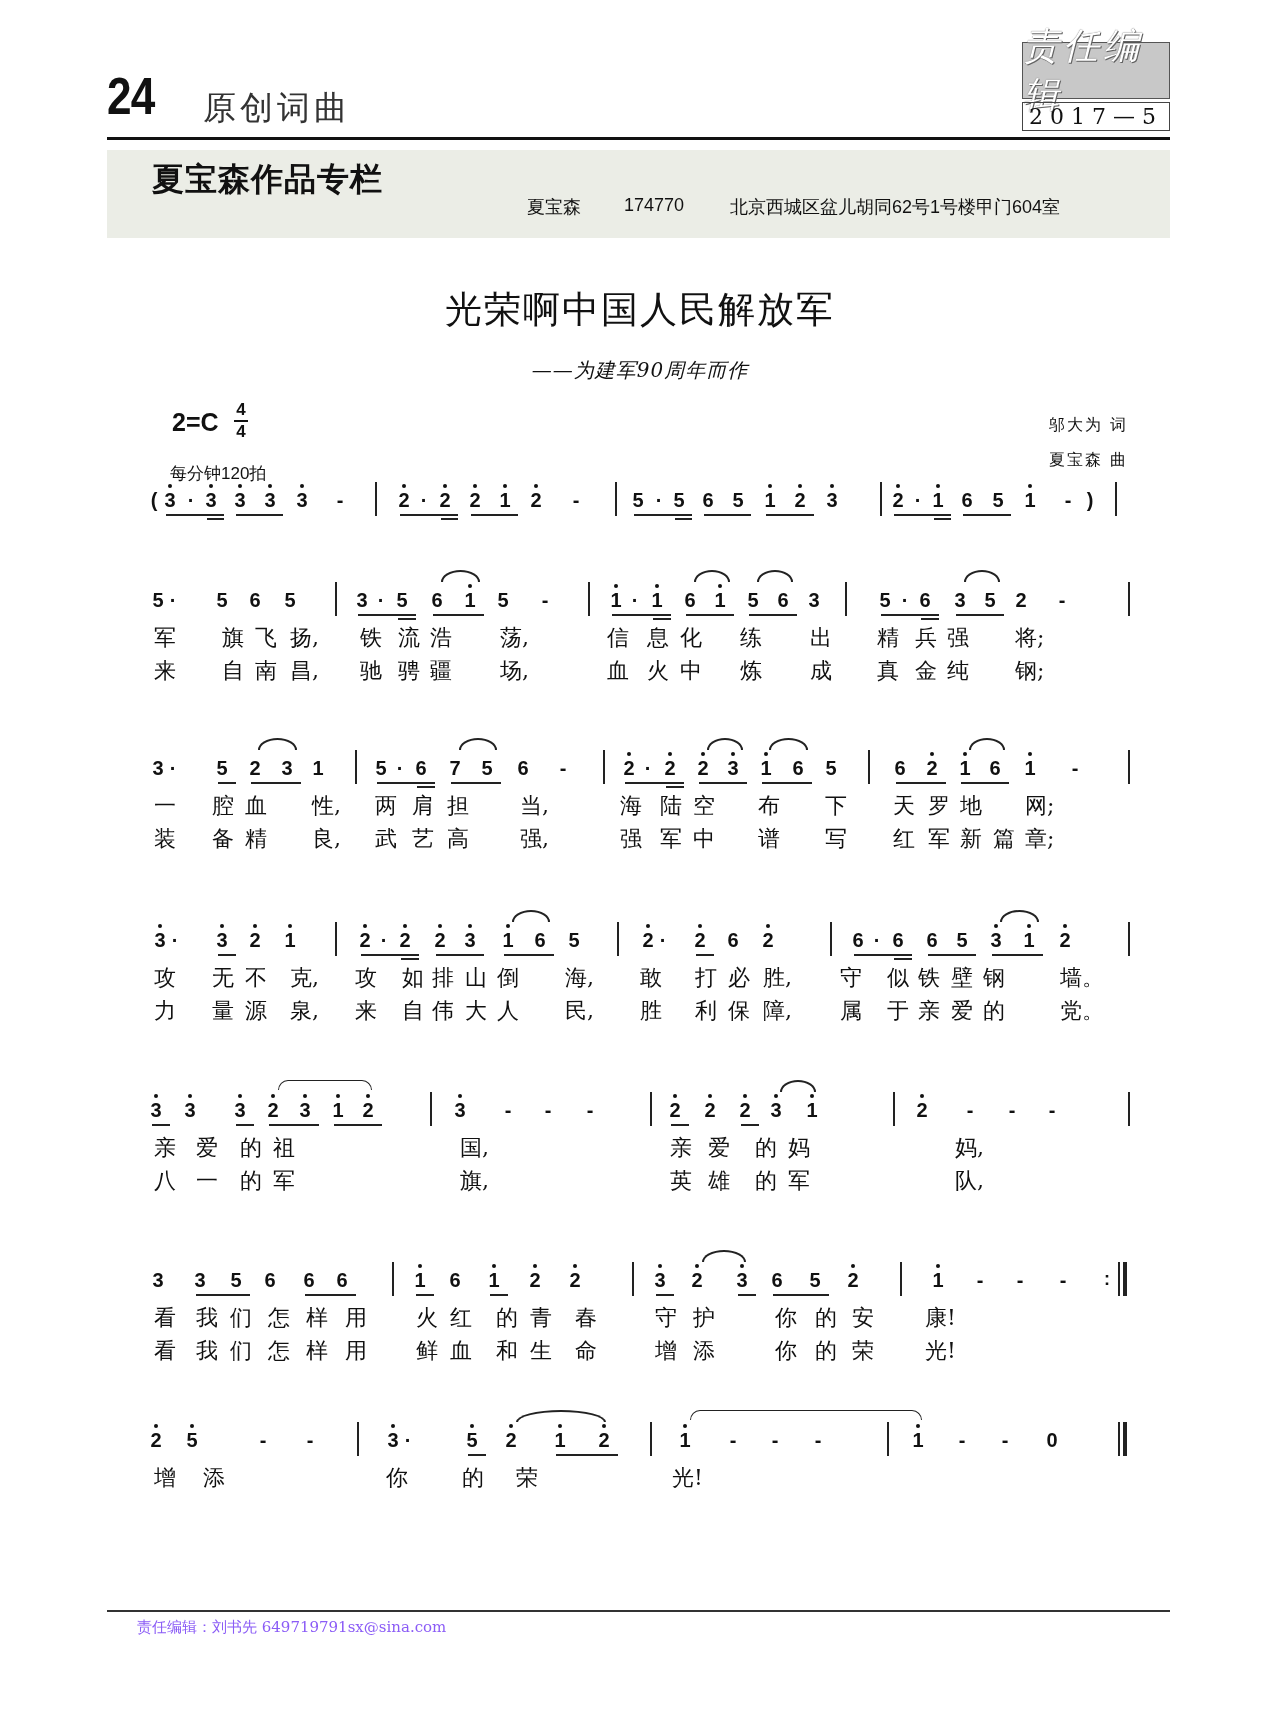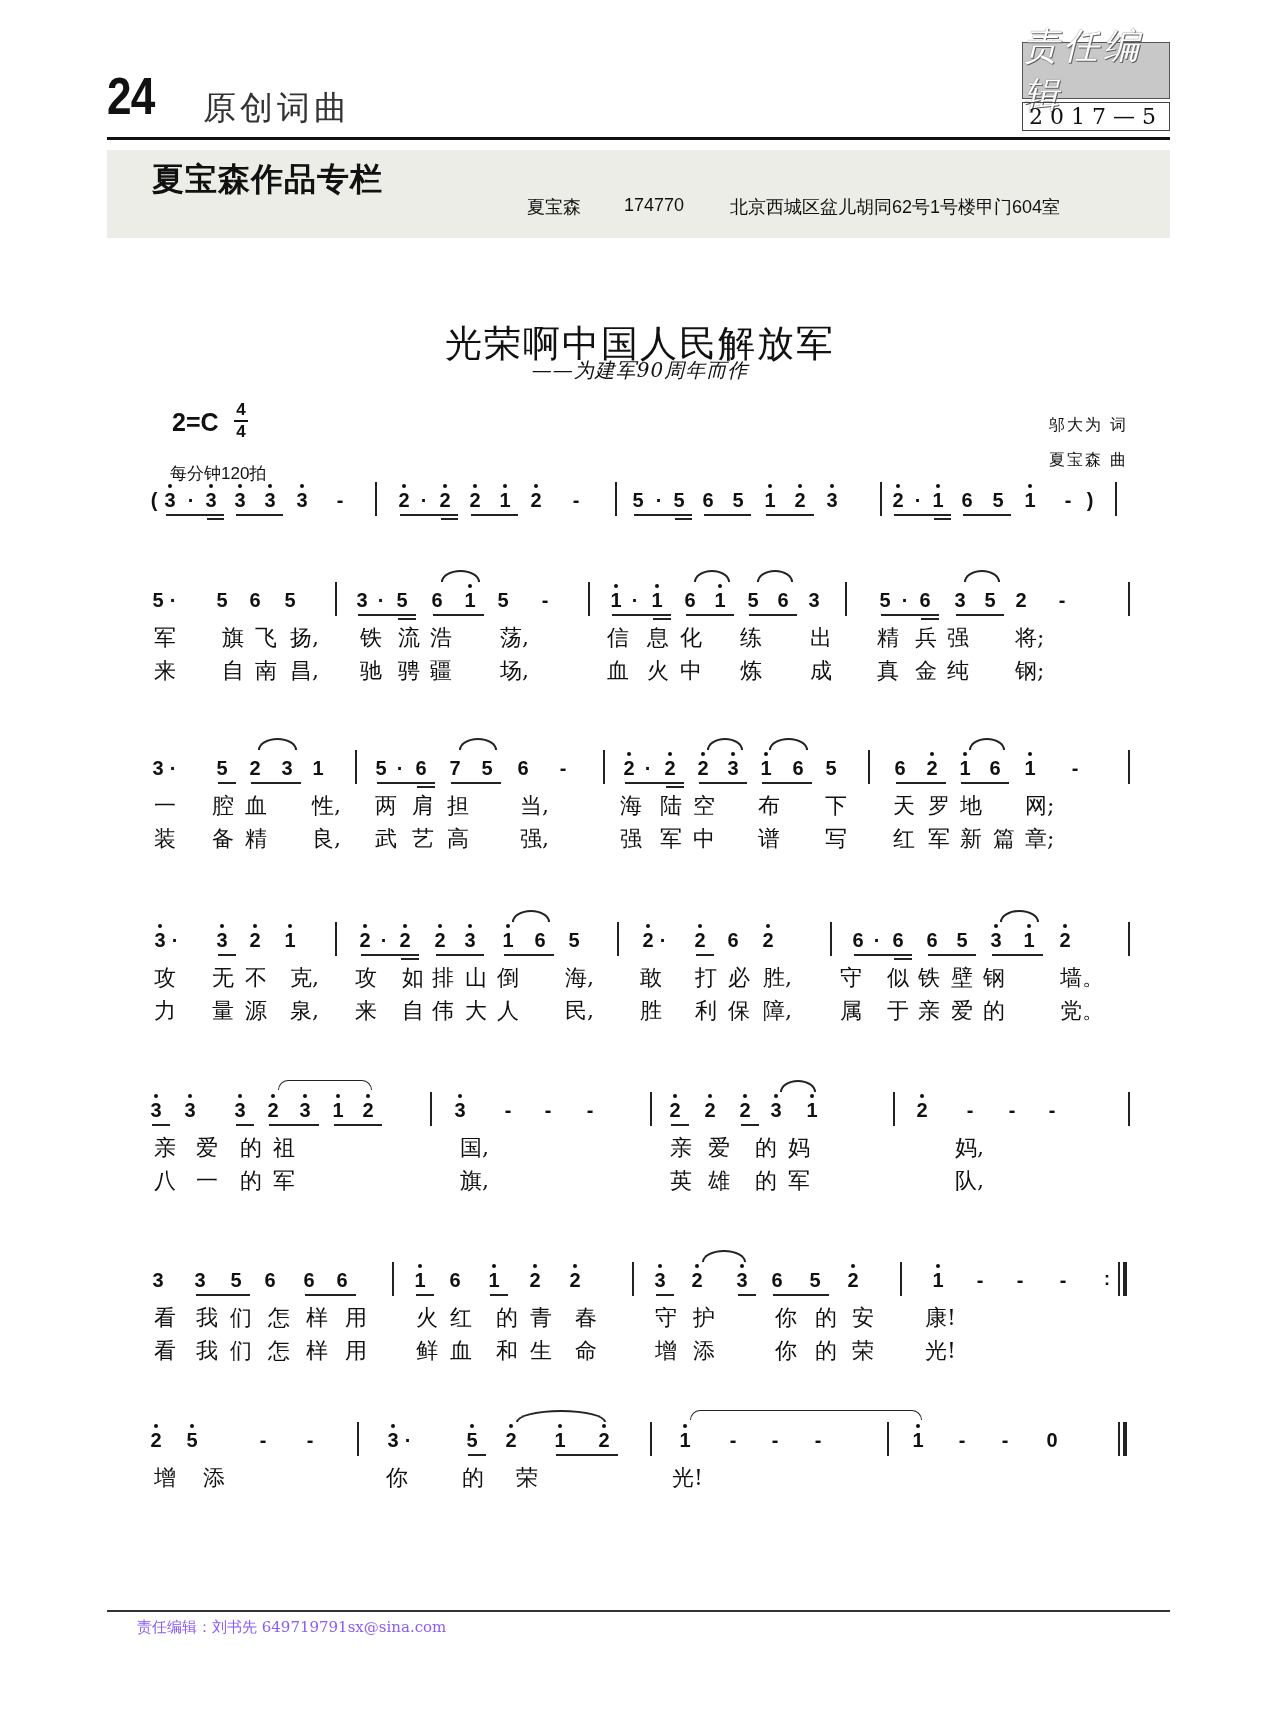--- a/index.html
+++ b/index.html
@@ -6,21 +6,21 @@
   body{width:1280px;height:1725px;position:relative;overflow:hidden;font-family:"DejaVu Serif",serif;color:#111;}
   .abs{position:absolute;}
   .pgnum{left:107px;top:70px;font-family:"Liberation Sans",sans-serif;font-size:52px;font-weight:bold;line-height:1;letter-spacing:-1px;transform:scaleX(0.85);transform-origin:left;}
   .section{left:203px;top:86px;font-size:33px;color:#333;letter-spacing:4px;font-family:"DejaVu Serif",serif;}
   .logo{left:1022px;top:42px;width:148px;height:57px;background:#c8c8c8;border:1px solid #555;box-sizing:border-box;display:flex;align-items:center;justify-content:center;font-size:36px;color:#fff;font-style:italic;letter-spacing:4px;text-shadow:0 0 1px #444,1px 1px 0 #666;}
   .issue{left:1022px;top:102px;width:148px;height:29px;border:1px solid #444;box-sizing:border-box;display:flex;align-items:center;justify-content:center;font-size:22px;letter-spacing:7px;}
   .rule-top{left:107px;top:137px;width:1063px;height:3px;background:#111;}
   .banner{left:107px;top:150px;width:1063px;height:88px;background:#ebede6;}
   .banner-title{left:152px;top:158px;font-size:32px;font-weight:bold;letter-spacing:1px;}
   .banner-info{top:195px;font-family:"Liberation Sans",sans-serif;font-size:18px;}
-  .title{left:0;width:1280px;top:285px;text-align:center;font-size:37px;letter-spacing:2px;font-family:"DejaVu Sans",sans-serif;margin-top:34px;}
+  .title{left:0;width:1280px;top:285px;text-align:center;font-size:37px;letter-spacing:2px;font-family:"DejaVu Sans",sans-serif;}
   .subtitle{left:0;width:1280px;top:357px;text-align:center;font-size:20px;font-style:italic;letter-spacing:1px;}
   .key{left:172px;top:408px;font-family:"Liberation Sans",sans-serif;font-size:25px;font-weight:bold;}
   .ts{left:234px;top:401px;font-family:"Liberation Sans",sans-serif;font-size:17px;font-weight:bold;line-height:18px;text-align:center;}
   .ts .bar{display:block;width:14px;height:2px;background:#111;margin:1px auto;}
   .tempo{left:170px;top:462px;font-family:"Liberation Sans",sans-serif;font-size:17px;}
   .credit{right:152px;font-size:16px;letter-spacing:2px;}
   .note{font-family:"Liberation Sans",sans-serif;font-weight:bold;font-size:20px;width:20px;text-align:center;line-height:22px;}
   .dot{position:absolute;width:4px;height:4px;border-radius:50%;background:#111;left:8px;}
   .dot.hi{top:-5px;}
   .ul{position:absolute;height:1.6px;background:#222;}

